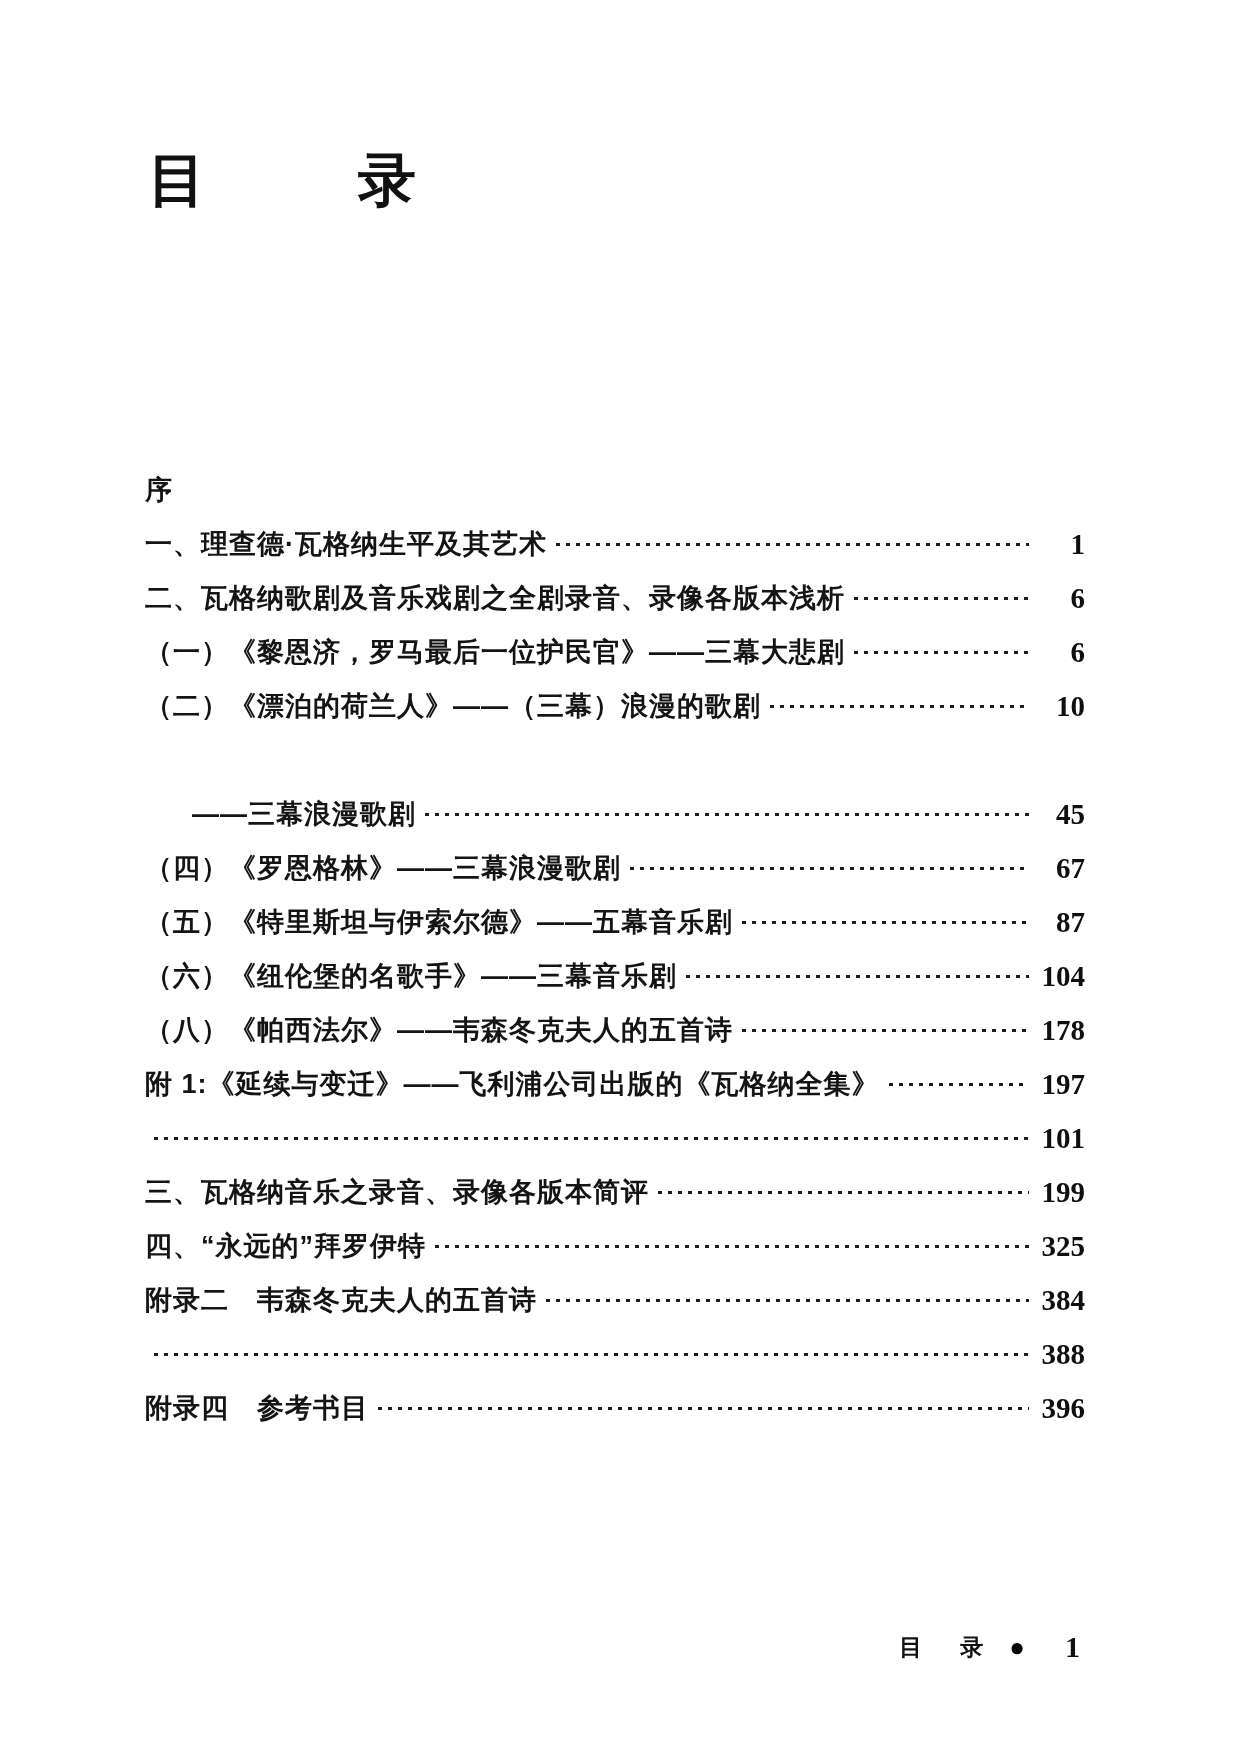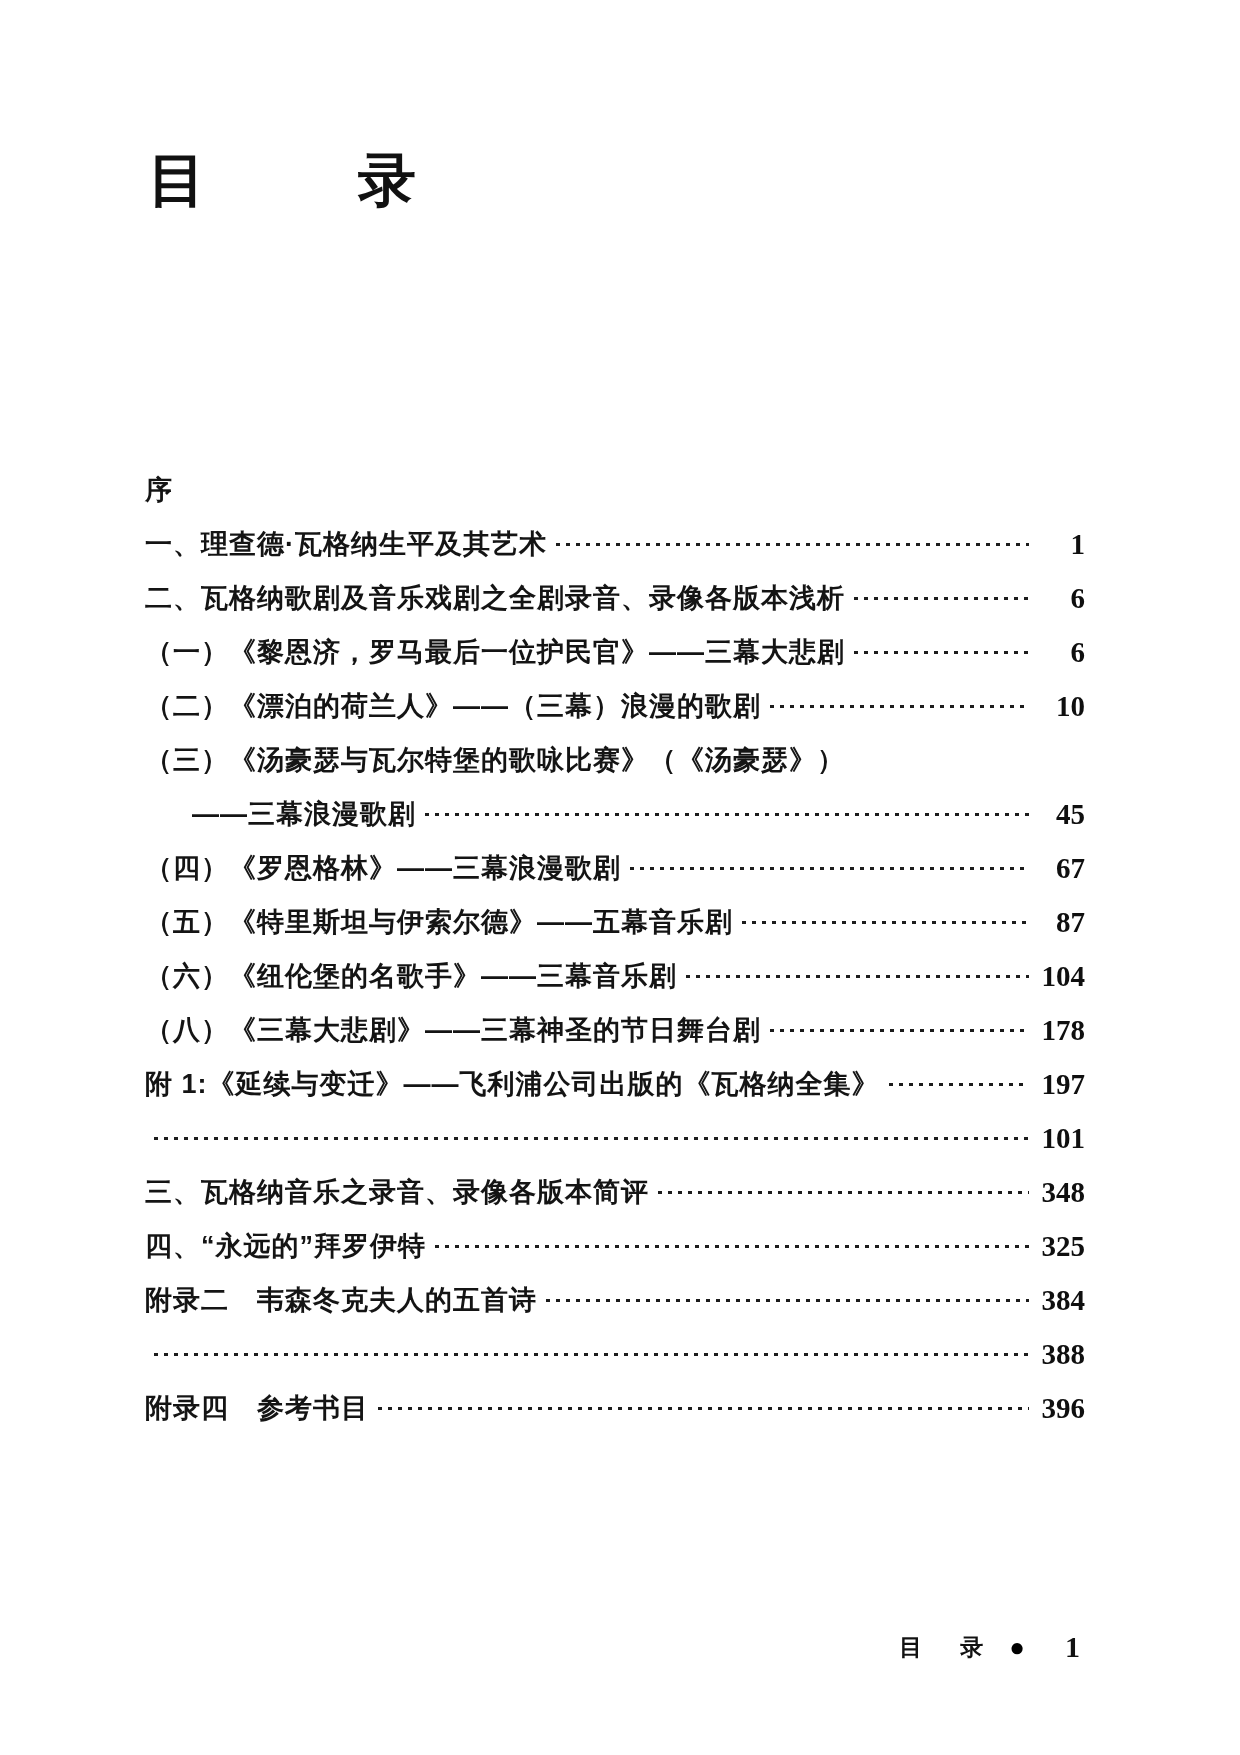--- a/index.html
+++ b/index.html
@@ -129,21 +129,20 @@
       <span class="num">6</span>
     </div>
 
     <div class="row">
       <span class="txt">（二）《漂泊的荷兰人》——（三幕）浪漫的歌剧</span>
       <span class="leader"></span>
       <span class="num">10</span>
     </div>
 
     <div class="row plain">
-      <span class="txt">（三）《汤豪瑟与瓦尔特堡的歌咏比赛》（《汤豪瑟》）</span>
       <span class="leader"></span>
       <span class="num"></span>
     </div>
 
     <div class="row indent">
       <span class="txt">——三幕浪漫歌剧</span>
       <span class="leader"></span>
       <span class="num">45</span>
     </div>
 
@@ -160,40 +159,40 @@
     </div>
 
     <div class="row">
       <span class="txt">（六）《纽伦堡的名歌手》——三幕音乐剧</span>
       <span class="leader"></span>
       <span class="num">104</span>
     </div>
 
 
     <div class="row">
-      <span class="txt">（八）《三幕大悲剧》——三幕神圣的节日舞台剧</span>
+      <span class="txt">（八）《帕西法尔》——韦森冬克夫人的五首诗</span>
       <span class="leader"></span>
       <span class="num">178</span>
     </div>
 
     <div class="row">
       <span class="txt">附 1:《延续与变迁》——飞利浦公司出版的《瓦格纳全集》</span>
       <span class="leader"></span>
       <span class="num">197</span>
     </div>
 
     <div class="row">
       <span class="leader"></span>
       <span class="num">101</span>
     </div>
 
     <div class="row">
       <span class="txt">三、瓦格纳音乐之录音、录像各版本简评</span>
       <span class="leader"></span>
-      <span class="num">348</span>
+      <span class="num">199</span>
     </div>
 
     <div class="row">
       <span class="txt">四、“永远的”拜罗伊特</span>
       <span class="leader"></span>
       <span class="num">325</span>
     </div>
 
 
     <div class="row">

